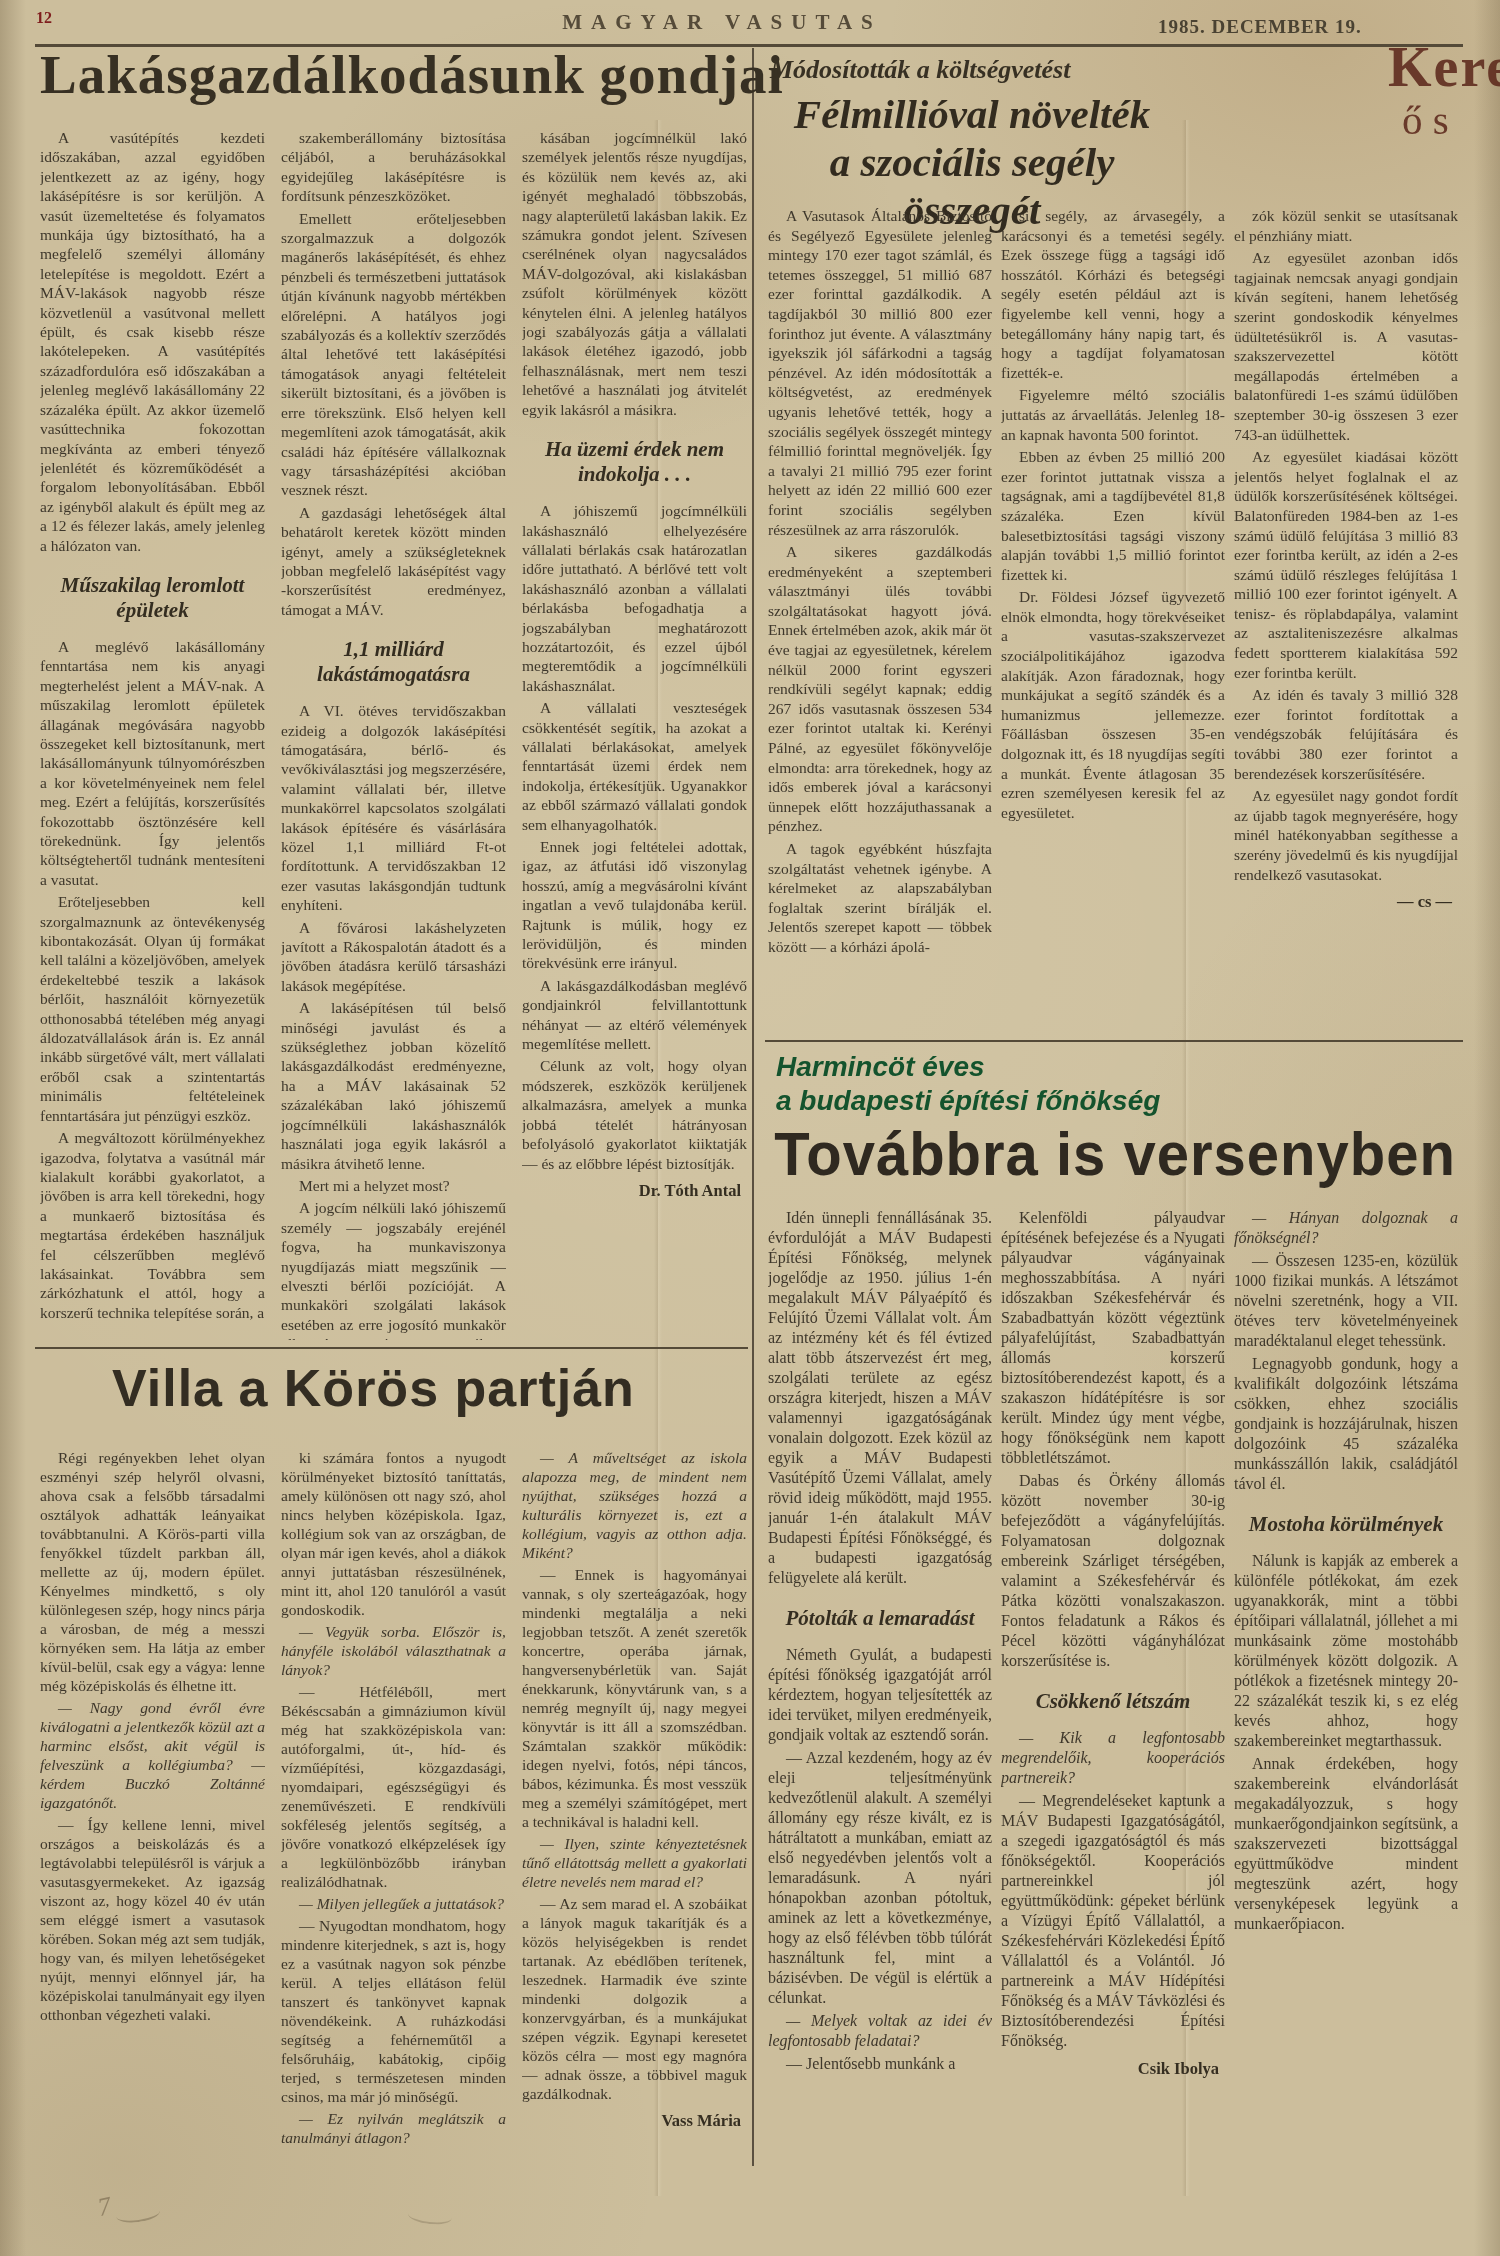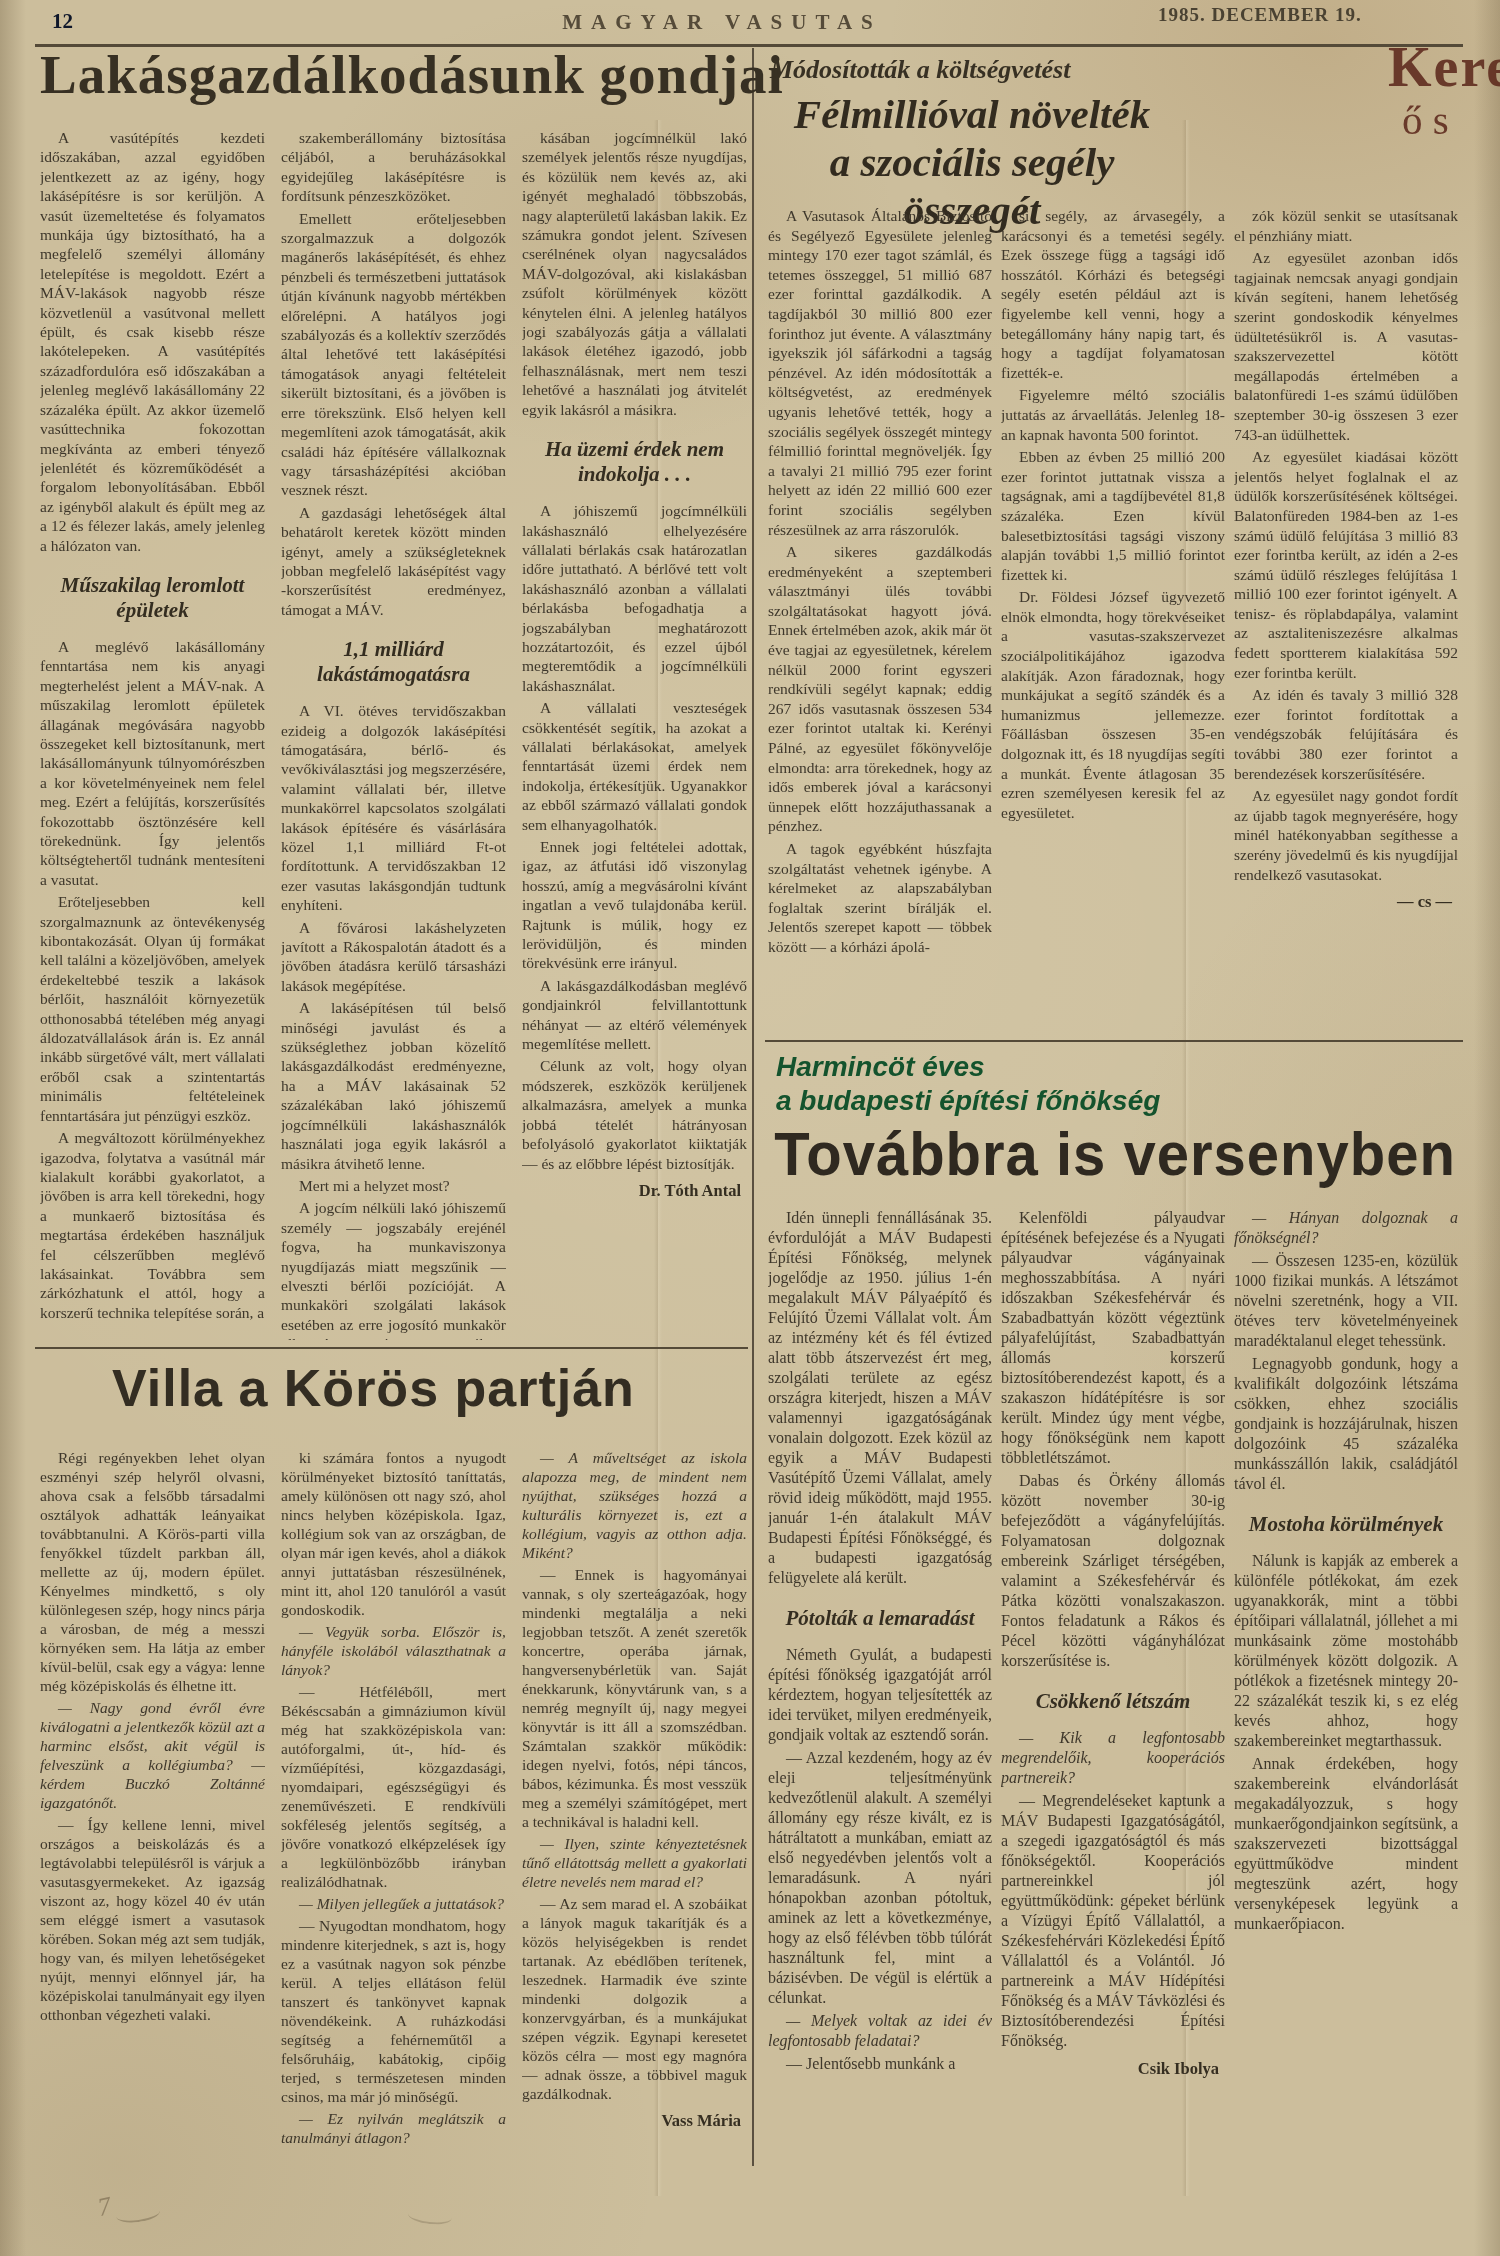--- a/index.html
+++ b/index.html
@@ -14,24 +14,24 @@
       radial-gradient(ellipse 900px 700px at 8% 96%, rgba(120,95,55,.14), transparent 60%),
       radial-gradient(ellipse 1300px 1000px at 50% 42%, rgba(255,250,228,.12), transparent 70%),
       radial-gradient(ellipse 600px 900px at 99% 60%, rgba(130,100,55,.12), transparent 65%);
   }
   .edge-l,.edge-r{position:absolute;top:0;bottom:0;width:26px;pointer-events:none;}
   .edge-l{left:0;background:linear-gradient(90deg, rgba(80,62,35,.25), transparent);}
   .edge-r{right:0;background:linear-gradient(270deg, rgba(80,62,35,.22), transparent);}
   .crease{position:absolute;top:120px;bottom:60px;width:8px;pointer-events:none;
     background:linear-gradient(90deg, transparent, rgba(90,70,40,.12) 45%, rgba(245,238,215,.18) 55%, transparent);}
 
-  .pagenum{position:absolute;left:52px;top:9px;font-size:21px;font-weight:bold;color:#0f172a;}
+  .pagenum{position:absolute;left:36px;top:9px;font-size:16px;font-weight:bold;color:#7f1d1d;}
   .masthead{position:absolute;left:0;top:10px;width:1420px;text-align:center;
     font-size:21px;font-weight:bold;letter-spacing:9px;color:#554b39;margin-left:12px;}
-  .pagedate{position:absolute;left:1158px;top:4px;font-size:19px;font-weight:bold;color:#4a4232;letter-spacing:1px;}
+  .pagedate{position:absolute;left:1158px;top:16px;font-size:19px;font-weight:bold;color:#4a4232;letter-spacing:1px;}
   .rule-h{position:absolute;background:#544a38;}
   .rule-v{position:absolute;background:#5a5040;width:2px;}
 
   .h-main{position:absolute;left:40px;top:46px;width:690px;
     font-size:55px;line-height:58px;font-weight:bold;color:#373023;letter-spacing:1px;white-space:nowrap;}
 
   .col{position:absolute;overflow:hidden;text-align:justify;}
   .col-main{font-size:15.5px;line-height:19.4px;width:225px;}
   .col-welfare{font-size:15.5px;line-height:19.6px;width:224px;}
   .col-villa{font-size:15.5px;line-height:19px;width:225px;}

